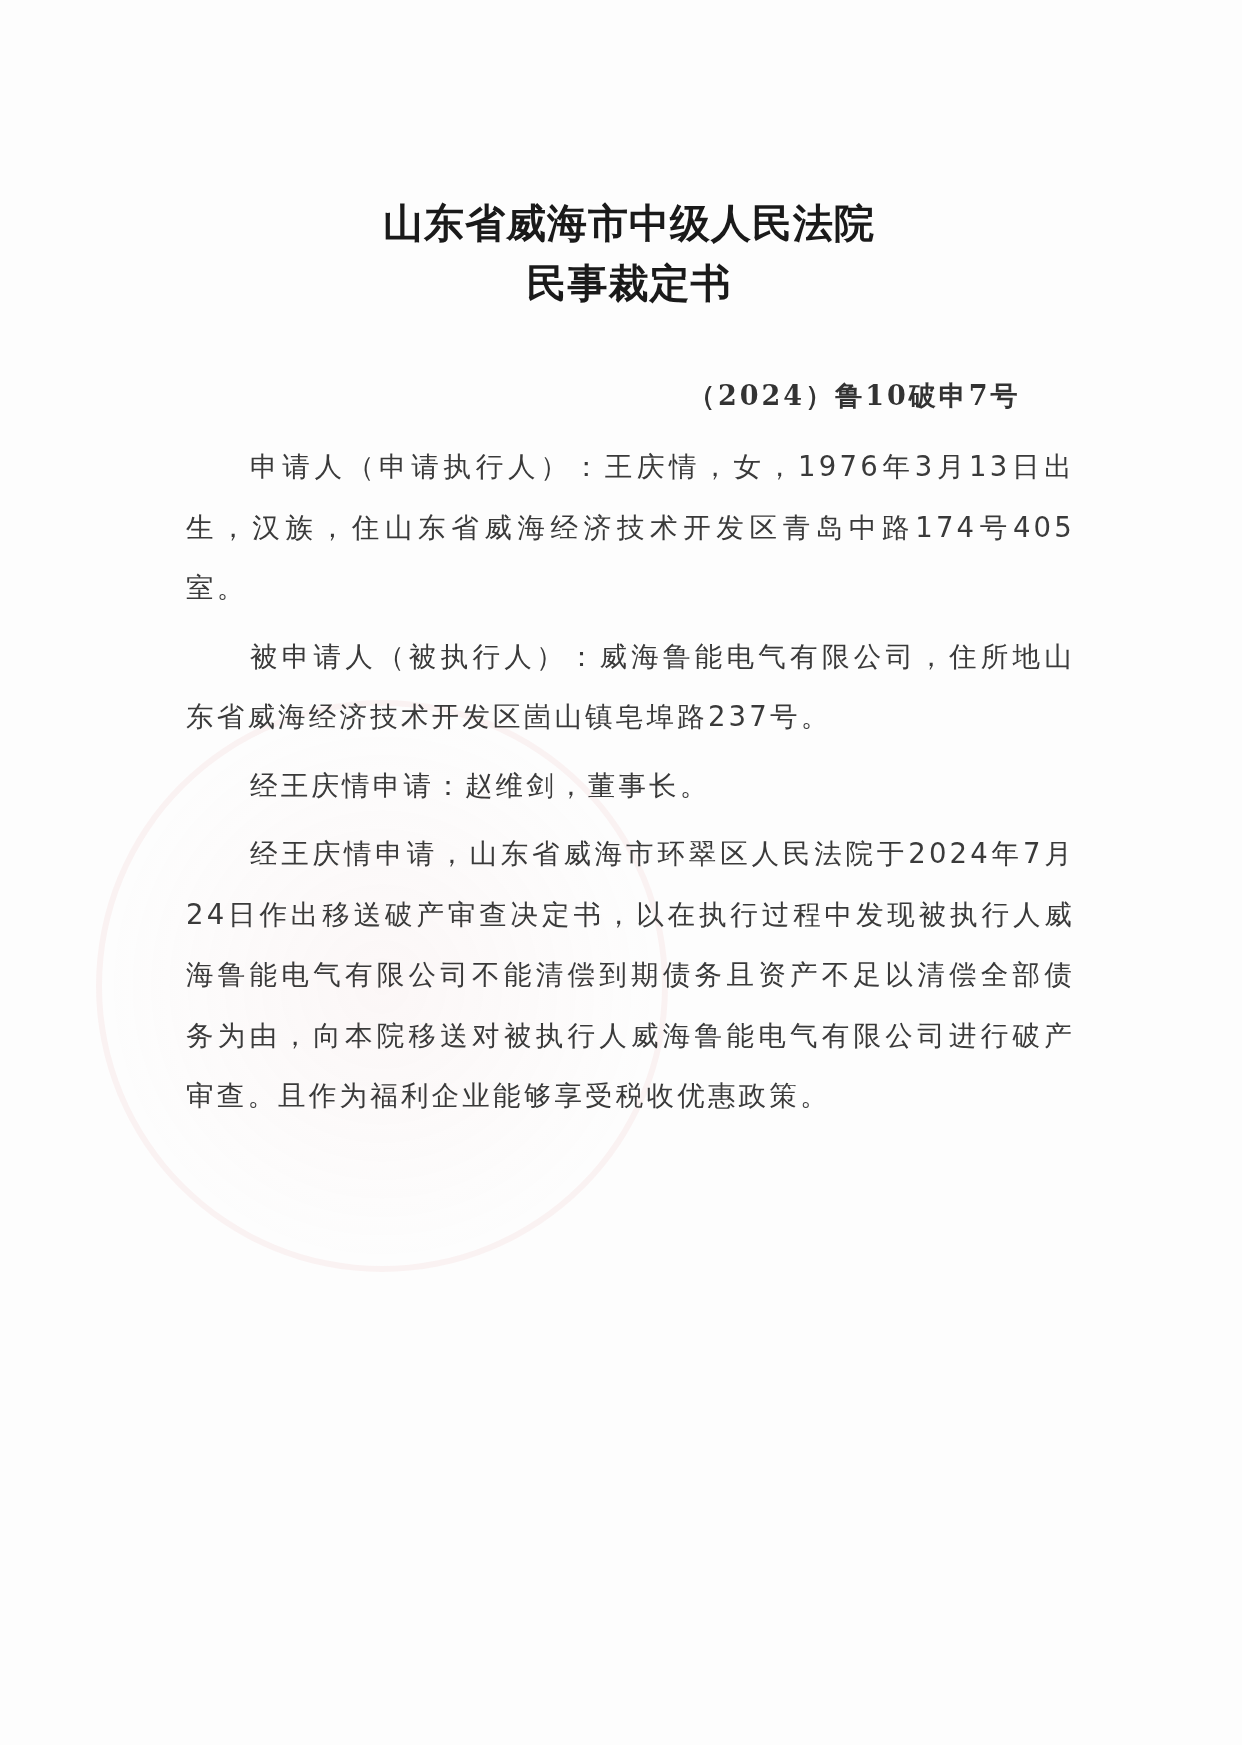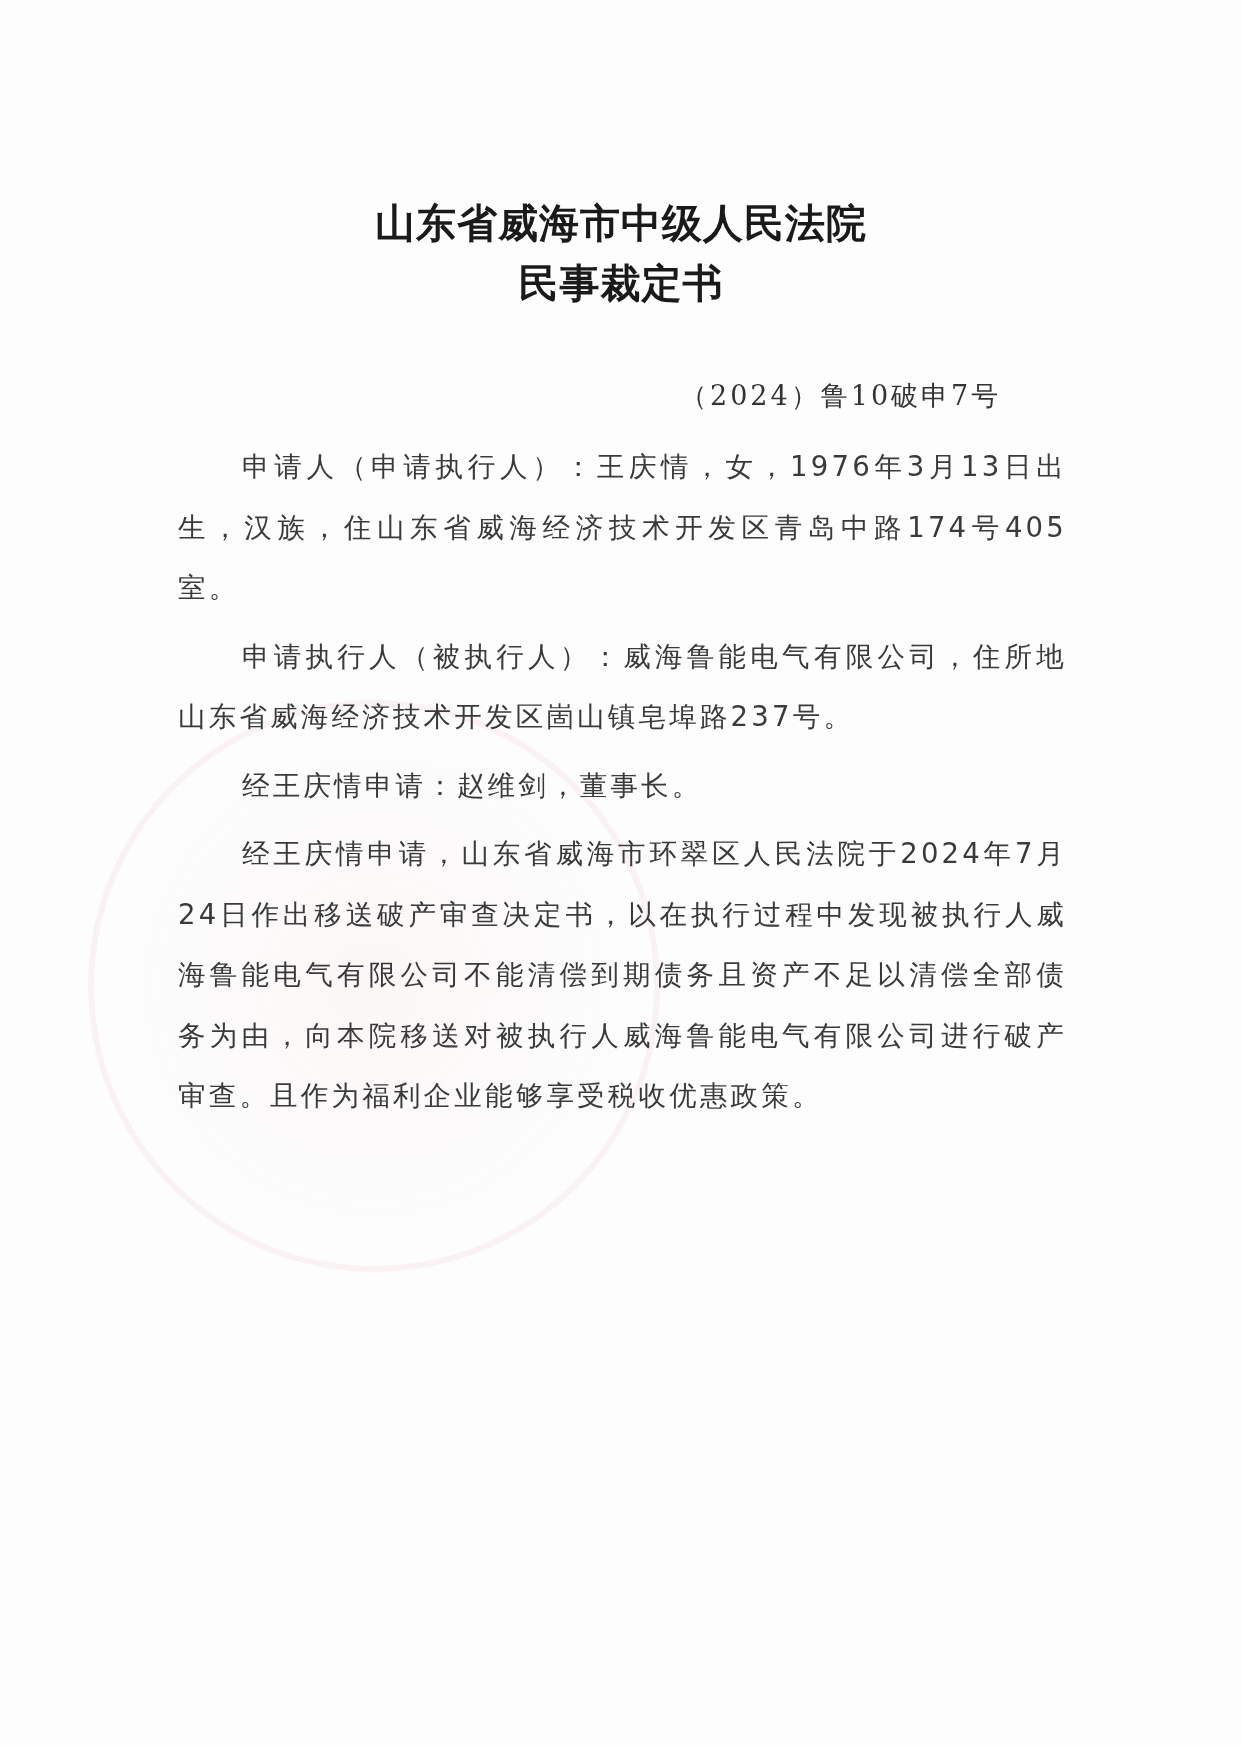--- a/index.html
+++ b/index.html
@@ -3,37 +3,37 @@
 <meta charset="utf-8">
 <style>
   html, body { margin: 0; padding: 0; }
   body {
     width: 1242px; height: 1745px;
     background: #fdfdfd;
     position: relative; overflow: hidden;
     font-family: "DejaVu Serif", "Liberation Serif", serif;
     color: #222;
   }
-  .page { position: absolute; left: 8px; top: 0; width: 1080px; height: 1745px; }
+  .page { position: absolute; left: 16px; top: 0; width: 1080px; height: 1745px; }
   .stamp {
     position: absolute; left: 80px; top: 700px; width: 560px; height: 560px;
     border-radius: 50%;
     border: 6px solid rgba(220,120,120,0.08);
     background: radial-gradient(circle, rgba(230,150,150,0.06) 0%, rgba(255,255,255,0) 70%);
   }
   .title {
     position: absolute; left: 0; width: 1242px; text-align: center;
     font-family: "DejaVu Serif", serif; font-weight: bold;
     font-size: 40px; letter-spacing: 1px; color: #1a1a1a;
   }
   .t1 { top: 196px; left: -8px; }
   .t2 { top: 256px; left: -8px; }
   .caseno {
     position: absolute; top: 378px; left: 672px;
-    font-size: 27px; letter-spacing: 3px; color: #333;
+    font-size: 27px; letter-spacing: 3px; color: #333; font-weight: bold;
   }
   .body-text {
     position: absolute; left: 162px; top: 428px; width: 905px;
     font-family: "DejaVu Sans", "Liberation Sans", sans-serif;
     font-size: 27.5px; line-height: 60.5px; color: #3a3a3a;
     letter-spacing: 3.2px; text-align: justify;
   }
   .body-text p { margin: 8px; text-indent: 64px; }
 </style>
 </head>
@@ -42,17 +42,17 @@
 <div class="page">
   <div class="stamp"></div>
 
   <div class="title t1">山东省威海市中级人民法院</div>
   <div class="title t2">民事裁定书</div>
 
   <div class="caseno">（2024）鲁10破申7号</div>
 
   <div class="body-text">
     <p>申请人（申请执行人）：王庆情，女，1976年3月13日出生，汉族，住山东省威海经济技术开发区青岛中路174号405室。</p>
-    <p>申请执行人（被执行人）：威海鲁能电气有限公司，住所地山东省威海经济技术开发区崮山镇皂埠路237号。</p>
+    <p>被申请人（被执行人）：威海鲁能电气有限公司，住所地山东省威海经济技术开发区崮山镇皂埠路237号。</p>
     <p>经王庆情申请：赵维剑，董事长。</p>
     <p>经王庆情申请，山东省威海市环翠区人民法院于2024年7月24日作出移送破产审查决定书，以在执行过程中发现被执行人威海鲁能电气有限公司不能清偿到期债务且资产不足以清偿全部债务为由，向本院移送对被执行人威海鲁能电气有限公司进行破产审查。且作为福利企业能够享受税收优惠政策。</p>
   </div>
 </div>
 
 </body></html>

